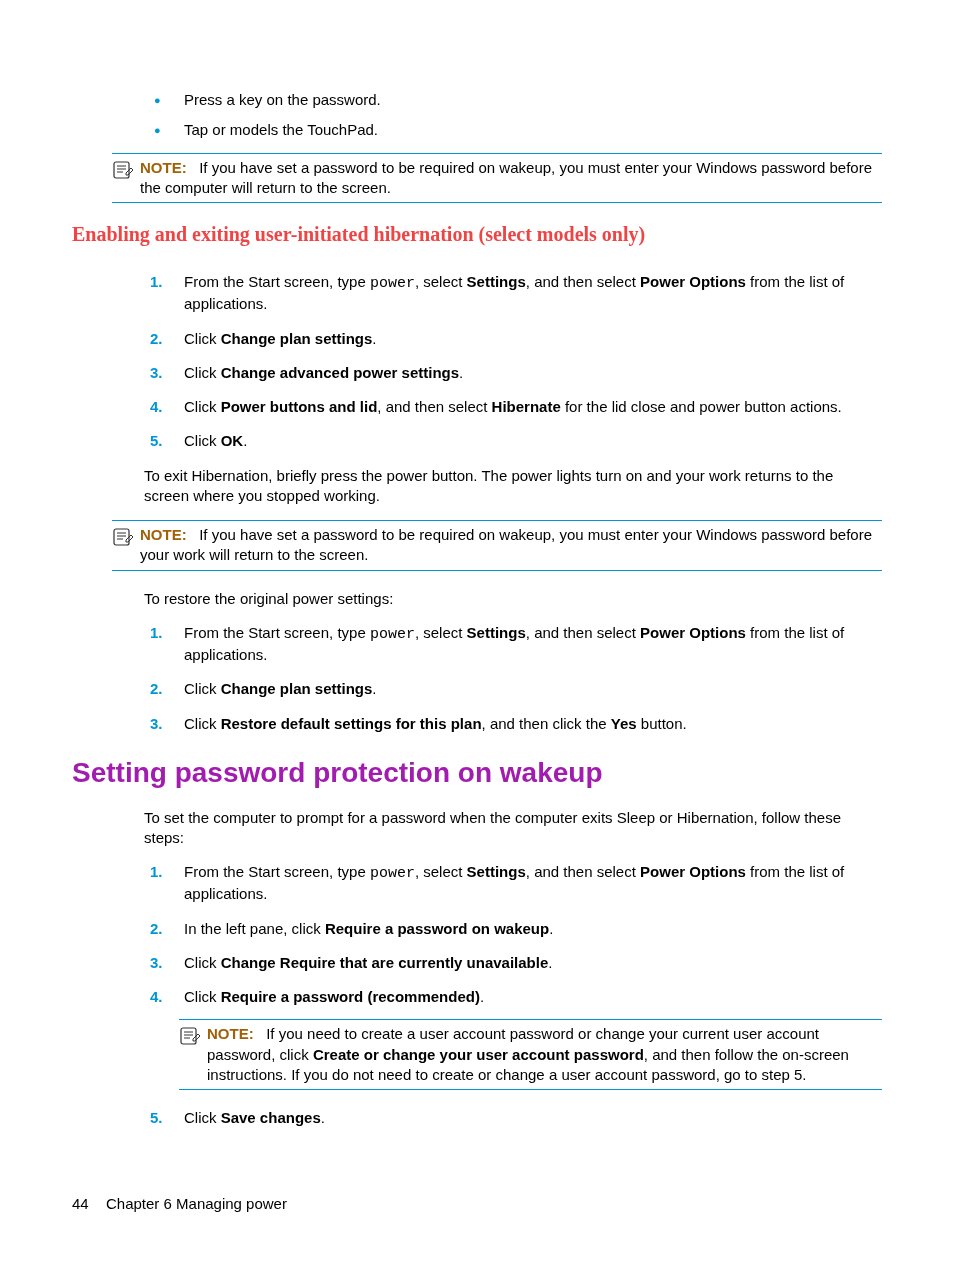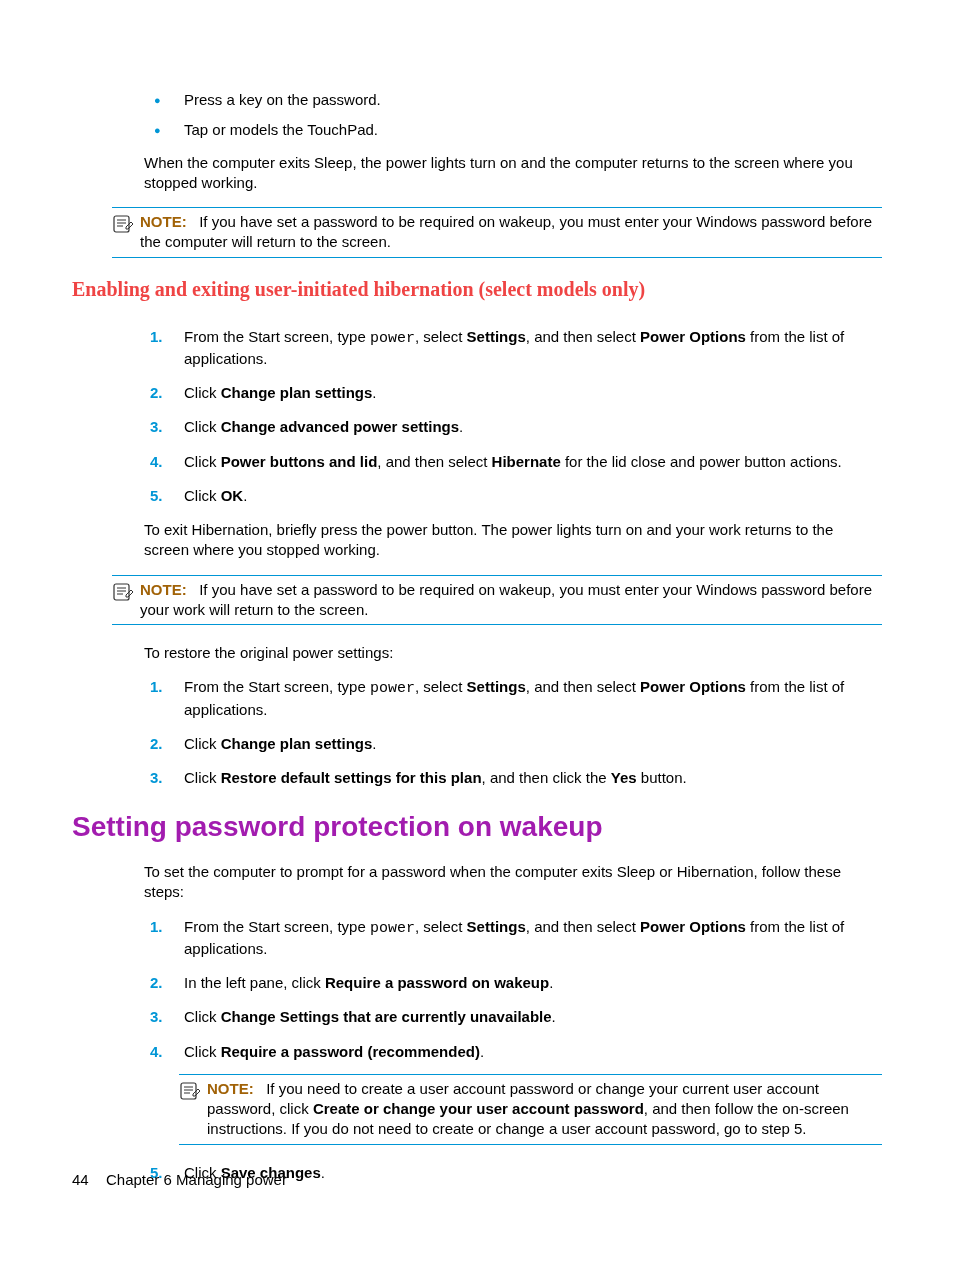--- a/index.html
+++ b/index.html
@@ -97,39 +97,38 @@
     left: 6px;
     color: #0096d6;
     font-weight: bold;
   }
   .mono {
     font-family: "Courier New", monospace;
   }
   b { font-weight: bold; }
   .footer {
     position: absolute;
-    bottom: 80px;
+    bottom: 56px;
     left: 72px;
     font-size: 15px;
   }
   .footer .pg { display:inline-block; width: 34px; }
 </style>
 </head>
 <body>
 
 <div class="page">
 
   <div class="content">
 
     <ul class="bullets">
       <li><span>Press a key on the password.</span></li>
       <li><span>Tap or models the TouchPad.</span></li>
     </ul>
 
-    <p class="body">When the computer exits Sleep, the power lights turn on and the computer returns to the screen where you stopped working.</p>
 
     <div class="note-box" style="margin-left:-32px;">
       <span class="note-icon">
         <svg width="22" height="22" viewBox="0 0 22 22">
             <rect x="2" y="3" width="15" height="16" rx="2" fill="none" stroke="#333" stroke-width="1.2"></rect>
             <path d="M5 7 h9 M5 10 h9 M5 13 h6" stroke="#333" stroke-width="1"></path>
             <path d="M14 14 l5 -5 l2 2 l-5 5 l-2 0 z" fill="none" stroke="#333" stroke-width="1"></path>
           </svg>
       </span>
       <span class="note-text">
@@ -192,21 +191,21 @@
     <p class="body">To set the computer to prompt for a password when the computer exits Sleep or Hibernation, follow these steps:</p>
 
     <ol class="steps">
       <li>
         <span>From the Start screen, type </span><span class="mono">power</span><span>, select </span><b>Settings</b><span>, and then select </span><b>Power Options</b><span> from the list of applications.</span>
       </li>
       <li>
         <span>In the left pane, click </span><b>Require a password on wakeup</b><span>.</span>
       </li>
       <li>
-        <span>Click </span><b>Change Settings that are currently unavailable</b><span>.</span>
+        <span>Click </span><b>Change Require that are currently unavailable</b><span>.</span>
       </li>
       <li>
         <span>Click </span><b>Require a password (recommended)</b><span>.</span>
 
         <div class="note-box inner" style="margin-top:12px; margin-left:-5px;">
           <span class="note-icon">
             <svg width="22" height="22" viewBox="0 0 22 22">
                 <rect x="2" y="3" width="15" height="16" rx="2" fill="none" stroke="#333" stroke-width="1.2"></rect>
                 <path d="M5 7 h9 M5 10 h9 M5 13 h6" stroke="#333" stroke-width="1"></path>
                 <path d="M14 14 l5 -5 l2 2 l-5 5 l-2 0 z" fill="none" stroke="#333" stroke-width="1"></path>

